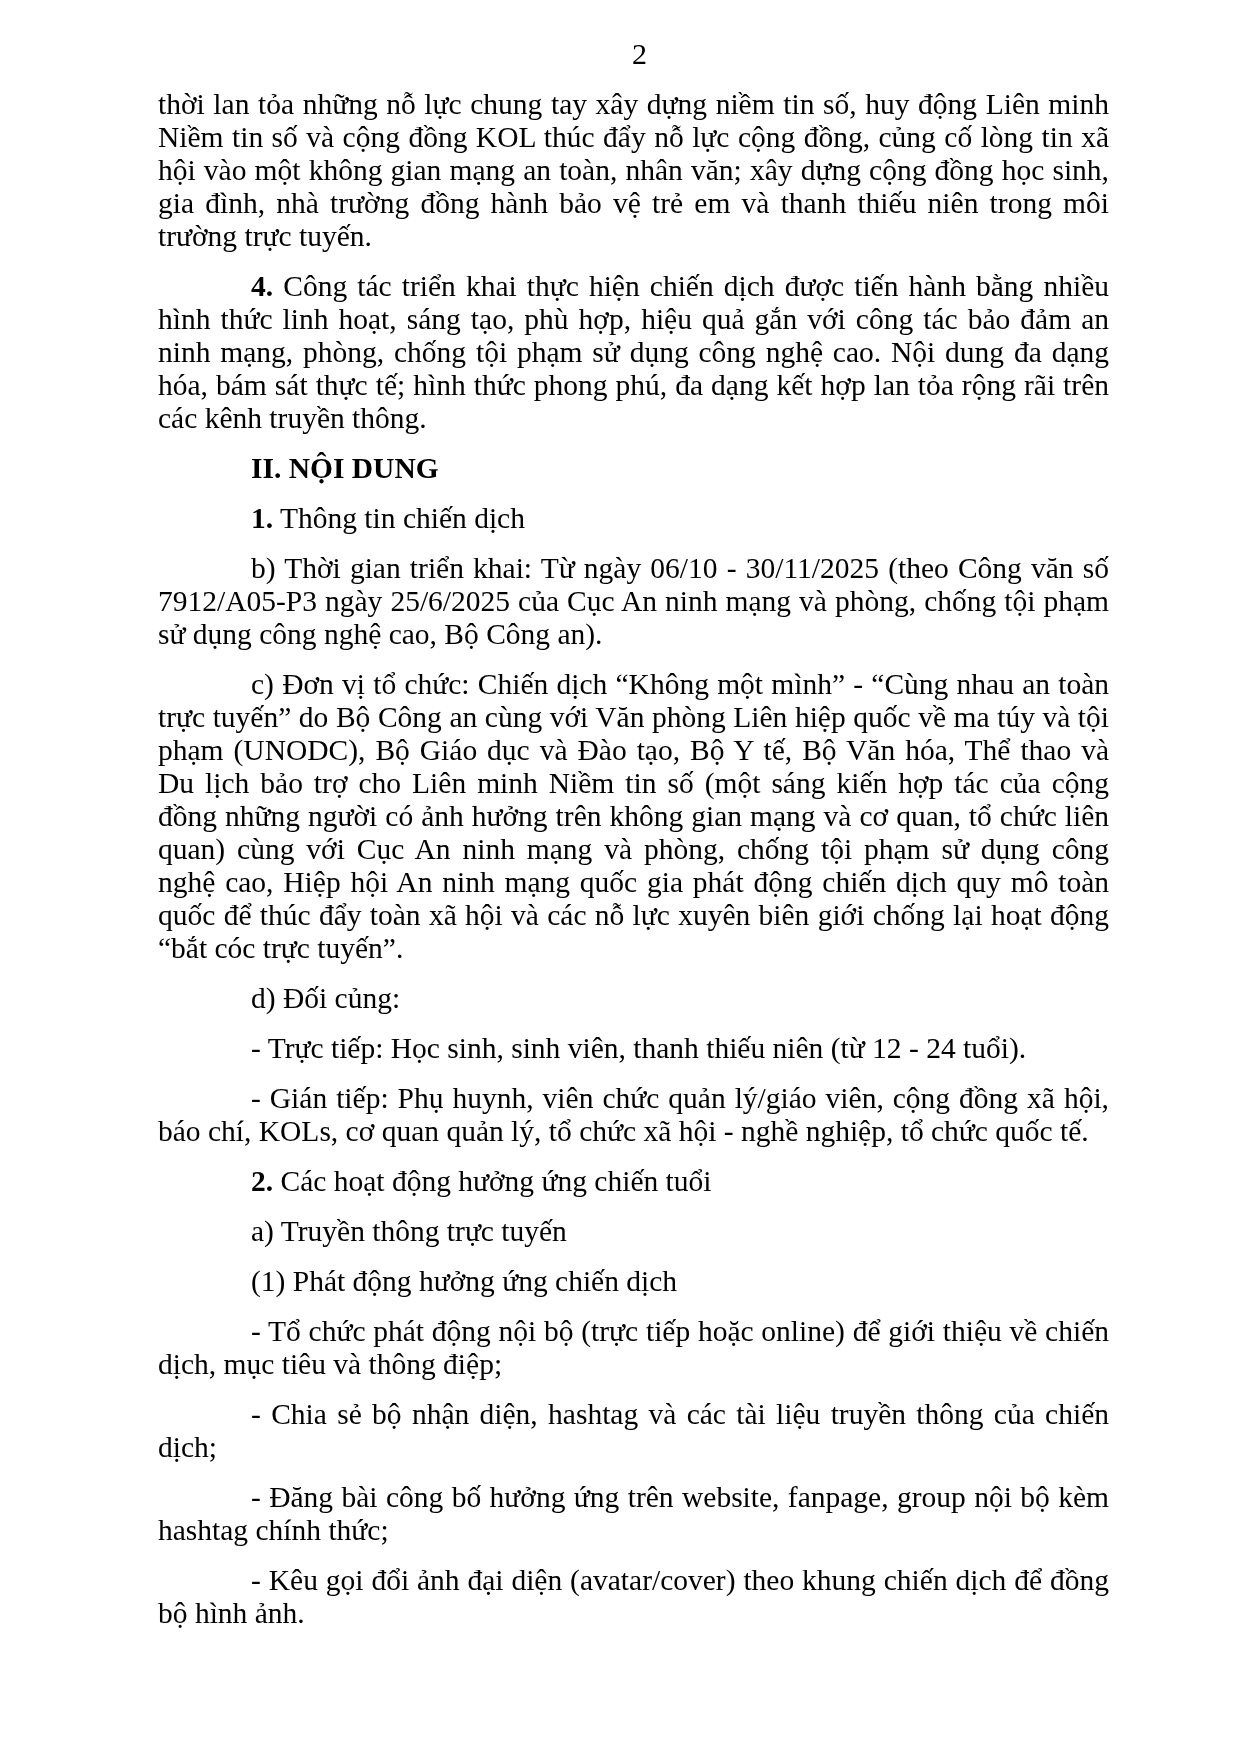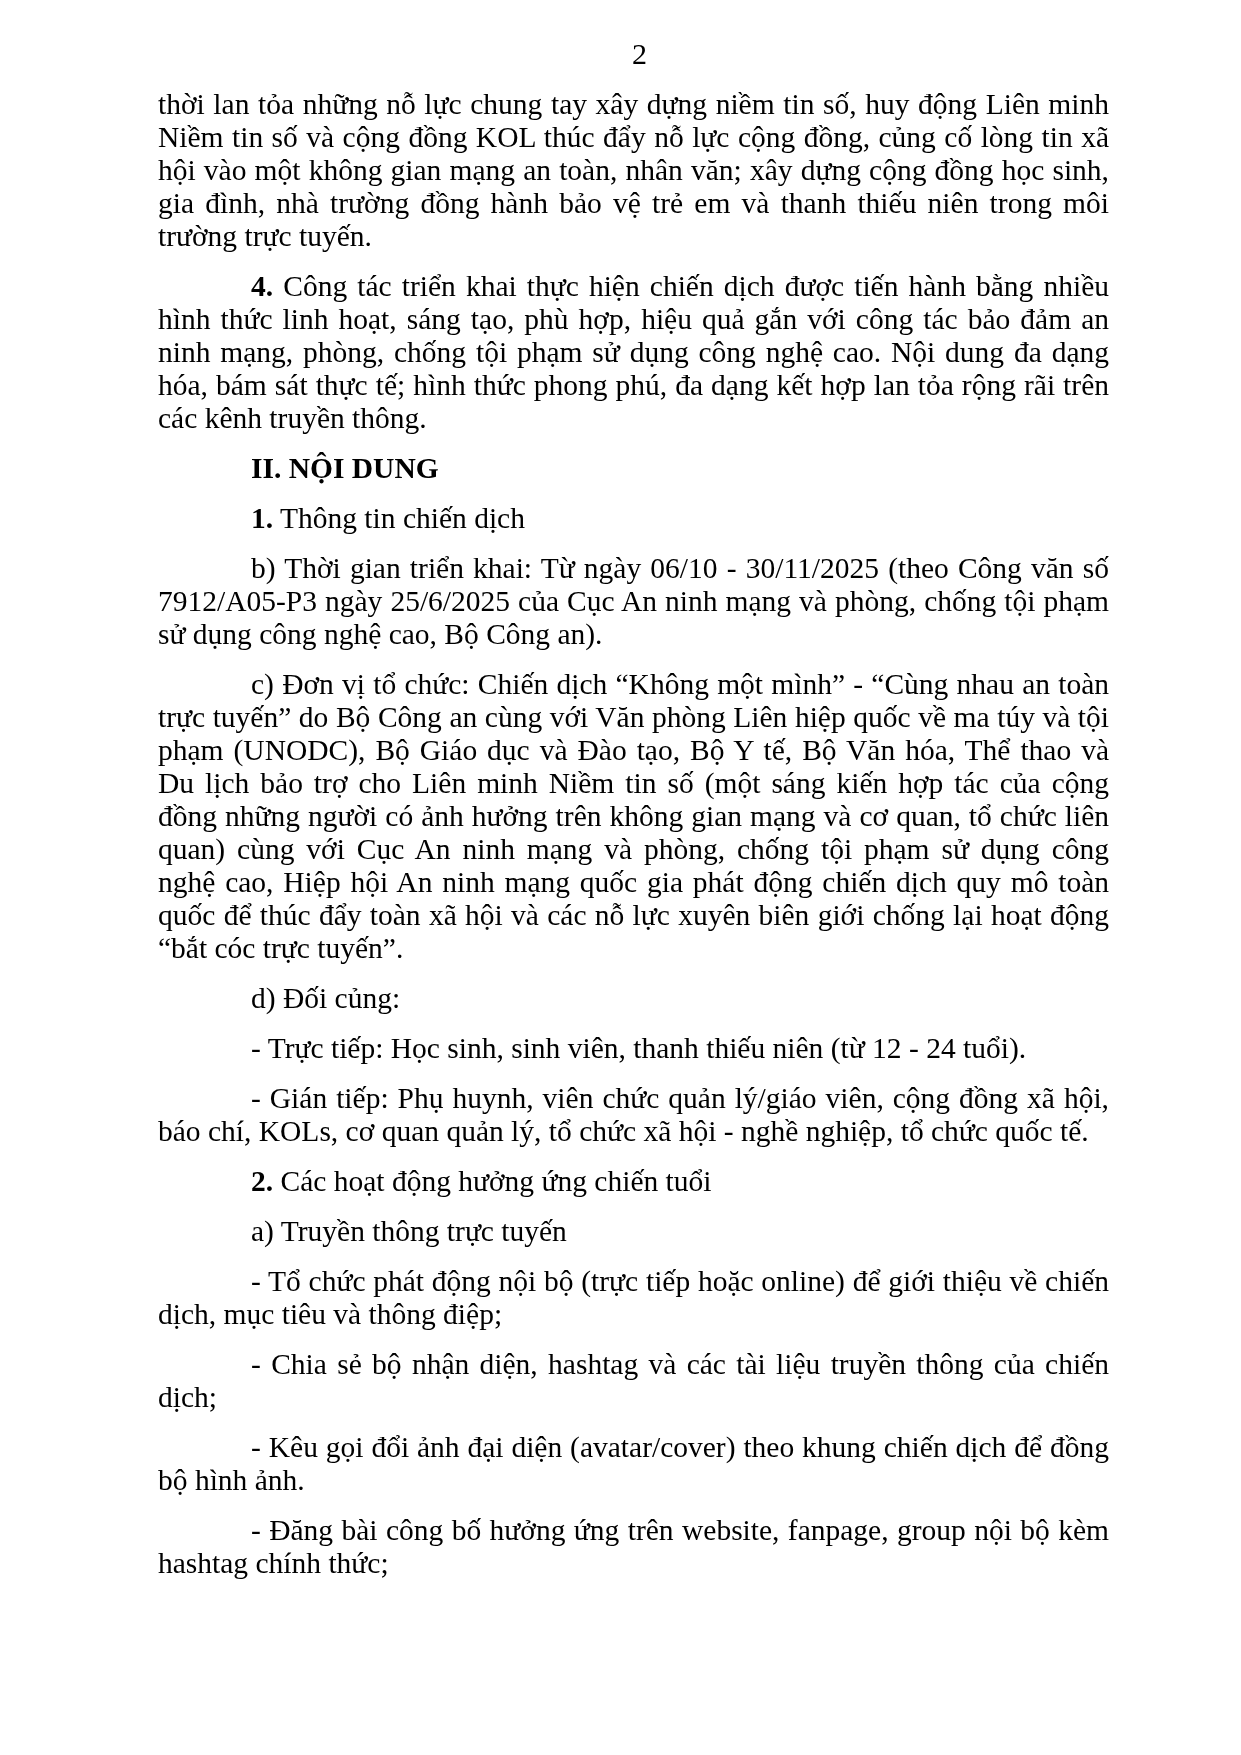--- a/index.html
+++ b/index.html
@@ -65,24 +65,25 @@
       <p class="para"><span>d) Đối củng:</span></p>
 
       <p class="para"><span>- Trực tiếp: Học sinh, sinh viên, thanh thiếu niên (từ 12 - 24 tuổi).</span></p>
 
       <p class="para"><span>- Gián tiếp: Phụ huynh, viên chức quản lý/giáo viên, cộng đồng xã hội, báo chí, KOLs, cơ quan quản lý, tổ chức xã hội - nghề nghiệp, tổ chức quốc tế.</span></p>
 
       <p class="para"><span class="bold">2.</span><span> Các hoạt động hưởng ứng chiến tuổi</span></p>
 
       <p class="para"><span>a) Truyền thông trực tuyến</span></p>
 
+      <p class="para"><span>(1) Phát động hưởng ứng chiến dịch</span></p>
 
       <p class="para"><span>- Tổ chức phát động nội bộ (trực tiếp hoặc online) để giới thiệu về chiến dịch, mục tiêu và thông điệp;</span></p>
 
       <p class="para"><span>- Chia sẻ bộ nhận diện, hashtag và các tài liệu truyền thông của chiến dịch;</span></p>
 
+      <p class="para"><span>- Đăng bài công bố hưởng ứng trên website, fanpage, group nội bộ kèm hashtag chính thức;</span></p>
+
       <p class="para"><span>- Kêu gọi đổi ảnh đại diện (avatar/cover) theo khung chiến dịch để đồng bộ hình ảnh.</span></p>
-
-      <p class="para"><span>- Đăng bài công bố hưởng ứng trên website, fanpage, group nội bộ kèm hashtag chính thức;</span></p>
 
     </div>
   </div>
 </div>
 
 </body></html>

